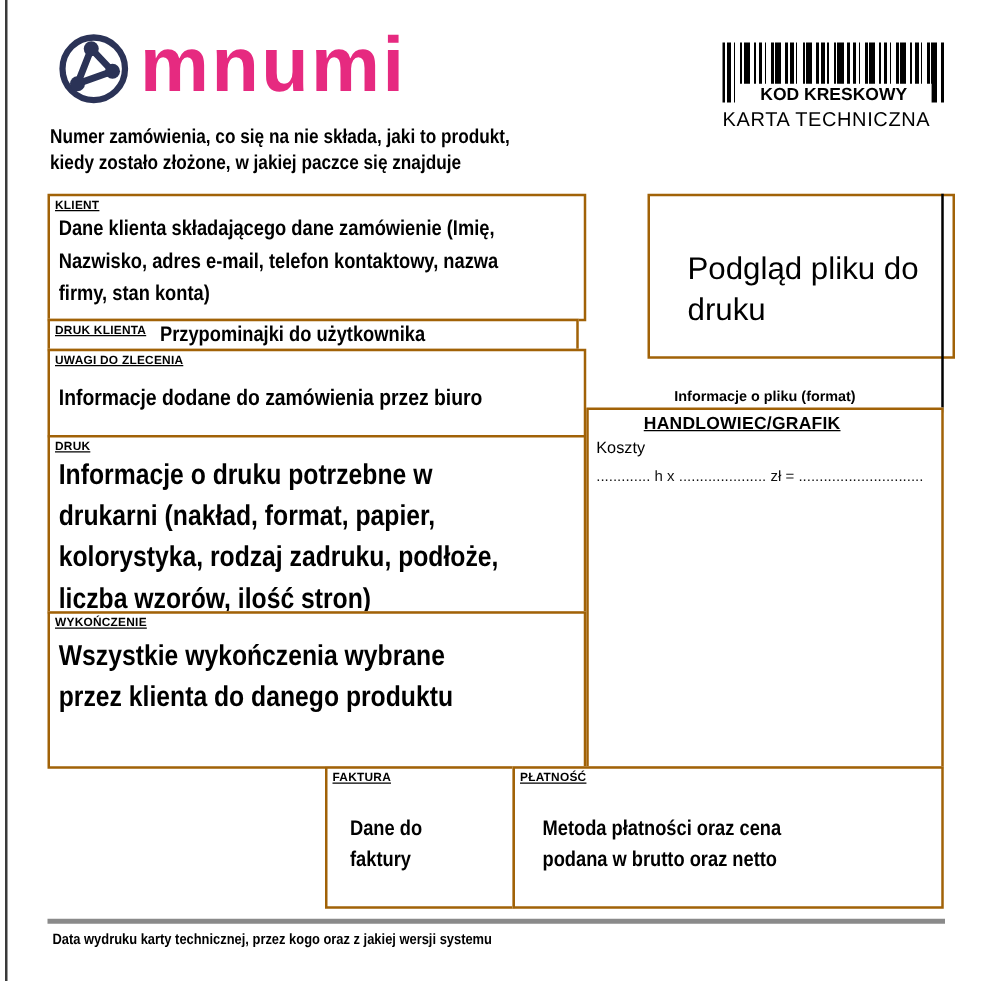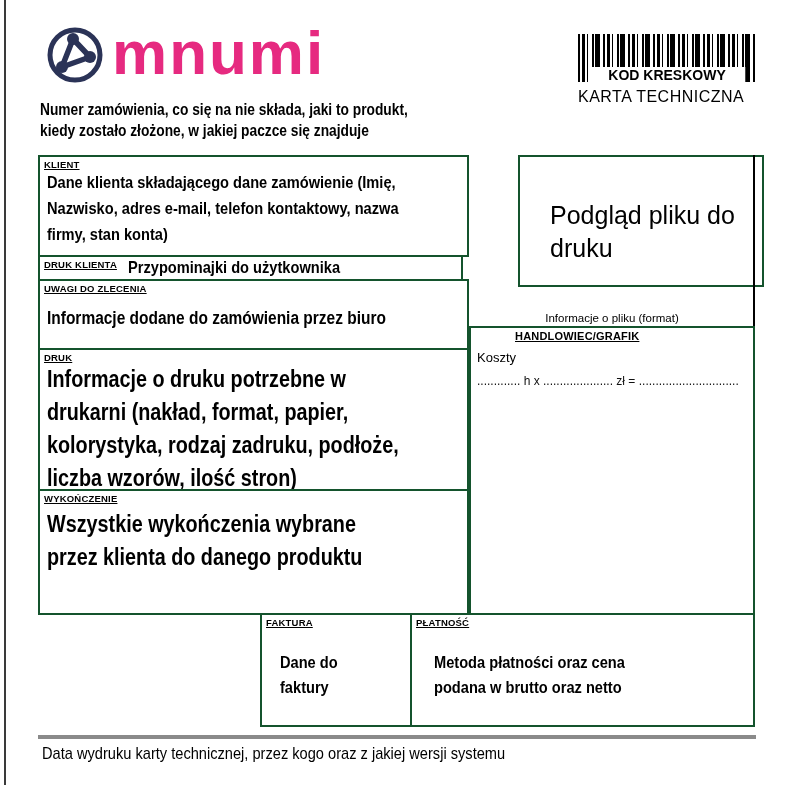--- a/index.html
+++ b/index.html
@@ -1,19 +1,19 @@
 <!DOCTYPE html>
 <html><head>
 <meta charset="utf-8">
 <style>
   html,body{margin:0;padding:0;background:#fff;}
   #page{position:relative;width:794px;height:785px;background:#fff;overflow:hidden;
         font-family:"Liberation Sans",sans-serif;color:#000;}
   .abs{position:absolute;}
-  .box{position:absolute;border:2px solid #14532d;box-sizing:border-box;background:#fff;}
+  .box{position:absolute;border:2px solid #a16207;box-sizing:border-box;background:#fff;}
   .seclabel{position:absolute;top:2px;left:4px;font-size:9.5px;font-weight:bold;
             text-decoration:underline;letter-spacing:.2px;white-space:nowrap;}
   .pre{white-space:pre-line;}
   .fit{display:inline-block;transform:scaleX(.86);transform-origin:left top;}
   .bold-md{font-size:17px;font-weight:bold;line-height:26px;}
   .bold-lg{font-size:23px;font-weight:bold;line-height:33px;}
   .reg-lg{font-size:25px;font-weight:normal;line-height:33px;}
   .page-left-border{left:4px;top:0;width:2px;height:785px;background:#3a3a3a;}
   
   .logo{left:46px;top:26px;display:flex;align-items:center;}
@@ -22,26 +22,26 @@
   
   .barcode{left:578px;top:34px;width:178px;height:48px;
     background:repeating-linear-gradient(90deg,#000 0 2px,#fff 2px 4px,#000 4px 7px,#fff 7px 9px,#000 9px 10px,#fff 10px 14px,#000 14px 16px,#fff 16px 17px,#000 17px 22px,#fff 22px 25px);}
   .barcode-label{position:absolute;bottom:-1px;left:50%;transform:translateX(-50%);
     background:#fff;padding:0 20px;font-size:14px;font-weight:bold;white-space:nowrap;}
   .karta-title{left:578px;top:88px;font-size:16px;letter-spacing:.5px;}
   .intro{left:40px;top:99px;font-size:16px;font-weight:bold;line-height:21px;width:560px;}
   
   .vline-right{left:753px;top:155px;width:2px;height:175px;background:#000;}
   .preview-caption{left:469px;top:312px;width:286px;text-align:center;
-                   font-size:11.5px;font-weight:normal;}
+                   font-size:11.5px;font-weight:bold;}
   .koszty-label{position:absolute;top:22px;left:6px;font-size:13px;}
   .koszty-line{position:absolute;top:46px;left:6px;font-size:12px;color:#111;white-space:nowrap;}
-  .handlowiec .seclabel{font-size:11px;padding-left:40px;}
+  .handlowiec .seclabel{font-size:14px;padding-left:40px;}
   .footer-divider{left:38px;top:735px;width:718px;height:4px;background:#8a8a8a;}
-  .footer-text{left:42px;top:744px;font-size:17px;font-weight:normal;white-space:nowrap;}
+  .footer-text{left:42px;top:744px;font-size:12px;font-weight:bold;white-space:nowrap;}
 </style>
 </head>
 <body>
 
 <div id="page">
 
   <div class="abs page-left-border"></div>
 
   <div class="abs logo">
     <svg width="58" height="58" viewBox="0 0 58 58">

